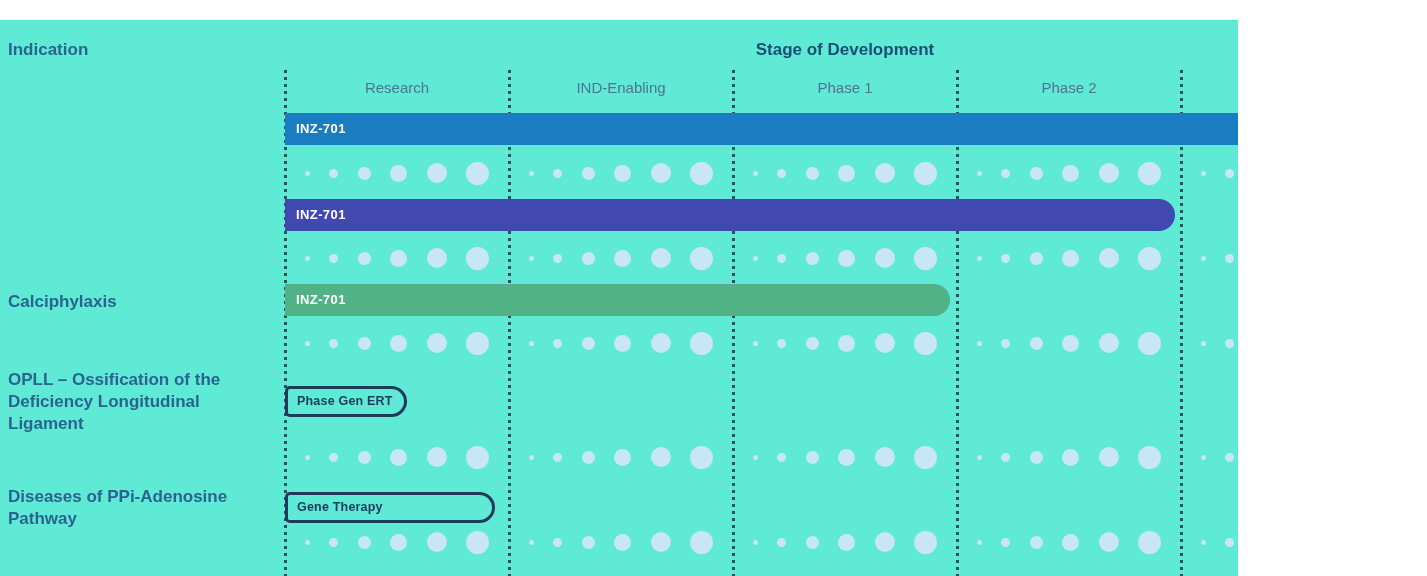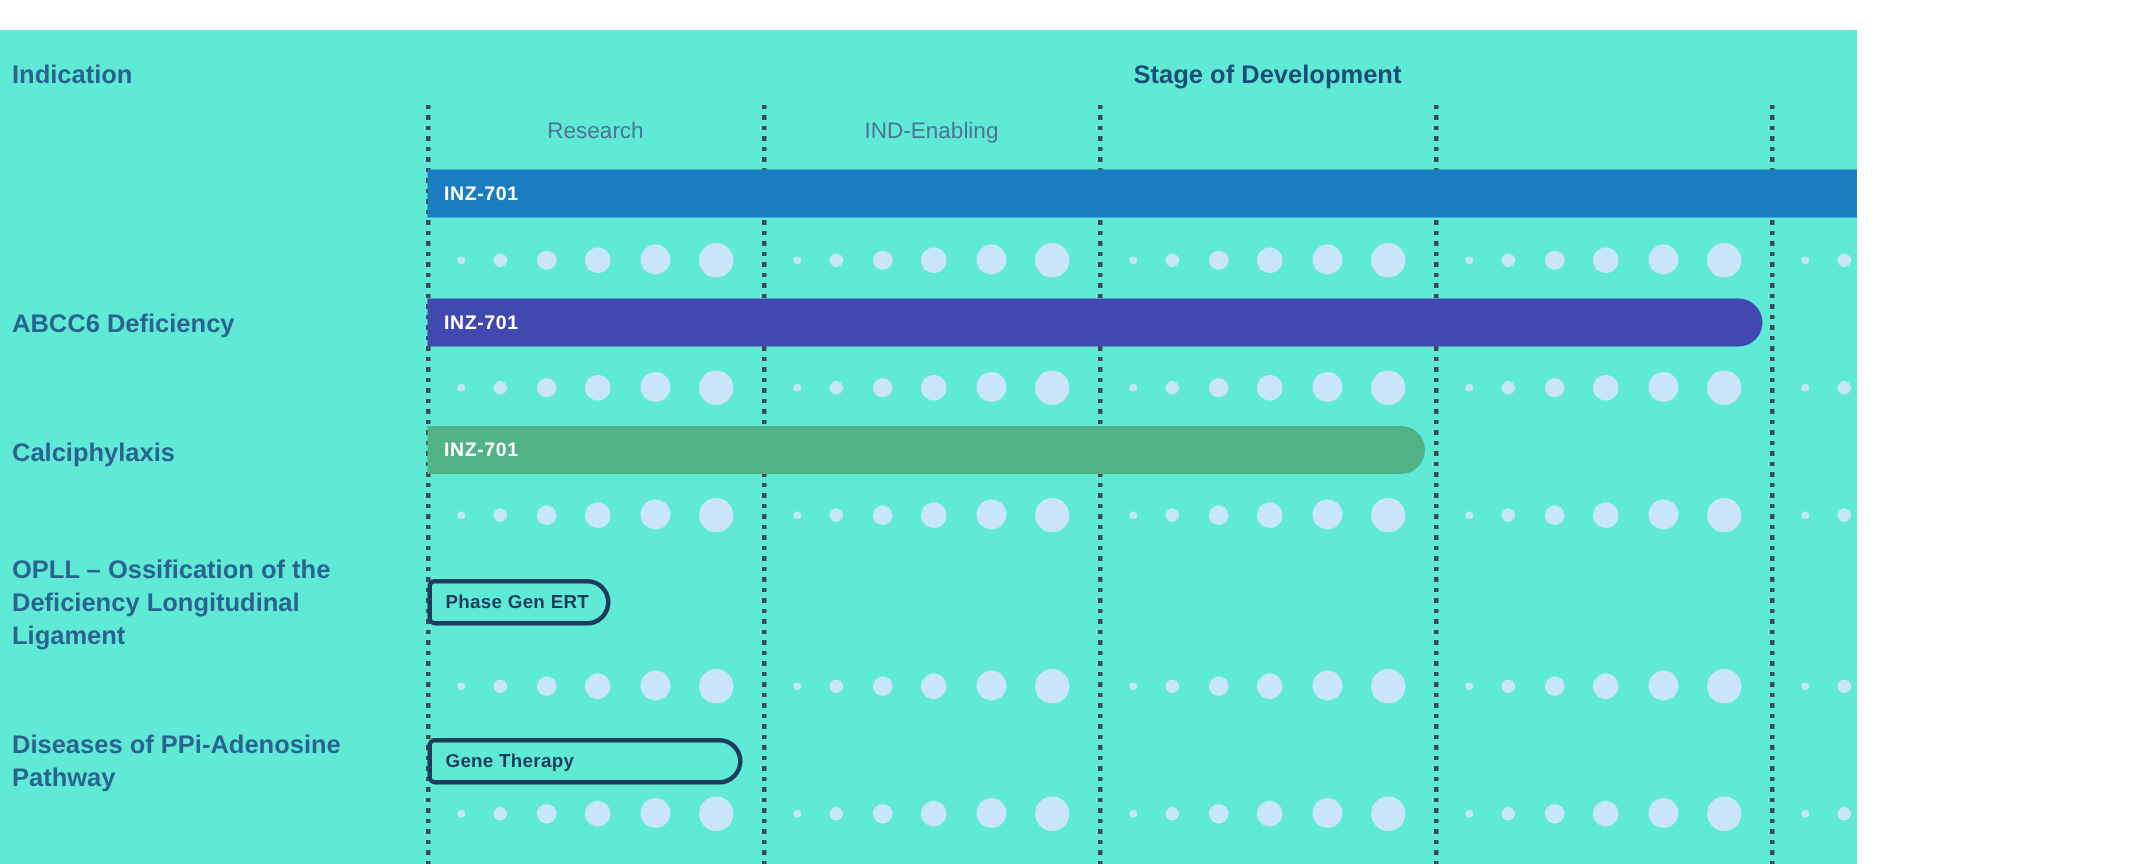--- a/index.html
+++ b/index.html
@@ -63,30 +63,31 @@
 </head>
 <body>
 
 <div class="canvas">
 
   <div class="corner-head">Indication</div>
   <div class="stage-head">Stage of Development</div>
 
   <div class="col-head" style="left:285px;">Research</div>
   <div class="col-head" style="left:509px;">IND-Enabling</div>
+  <div class="col-head" style="left:733px;">Phase 1</div>
+  <div class="col-head" style="left:957px;">Phase 2</div>
   <div class="col-head" style="left:1181px;">Phase 3</div>
 
   <div class="vline" style="left:284px;"></div>
   <div class="vline" style="left:508px;"></div>
   <div class="vline" style="left:732px;"></div>
   <div class="vline" style="left:956px;"></div>
   <div class="vline" style="left:1180px;"></div>
   <div class="vline" style="left:1404px;"></div>
 
-  <div class="row-label" style="top:185px;">ABCC6 Deficiency</div>
   <div class="row-label" style="top:271px;">Calciphylaxis</div>
   <div class="row-label" style="top:349px;">OPLL – Ossification of the Deficiency Longitudinal Ligament</div>
   <div class="row-label" style="top:466px;">Diseases of PPi-Adenosine Pathway</div>
 
   <div class="bar bar-blue" style="top:93px;  width:1060px;">INZ-701</div>
   <div class="bar bar-indigo" style="top:179px; width:890px;">INZ-701</div>
   <div class="bar bar-green" style="top:264px; width:665px;">INZ-701</div>
   <div class="pill" style="top:366px; width:122px;">Phase Gen ERT</div>
   <div class="pill" style="top:472px; width:210px;">Gene Therapy</div>
 

